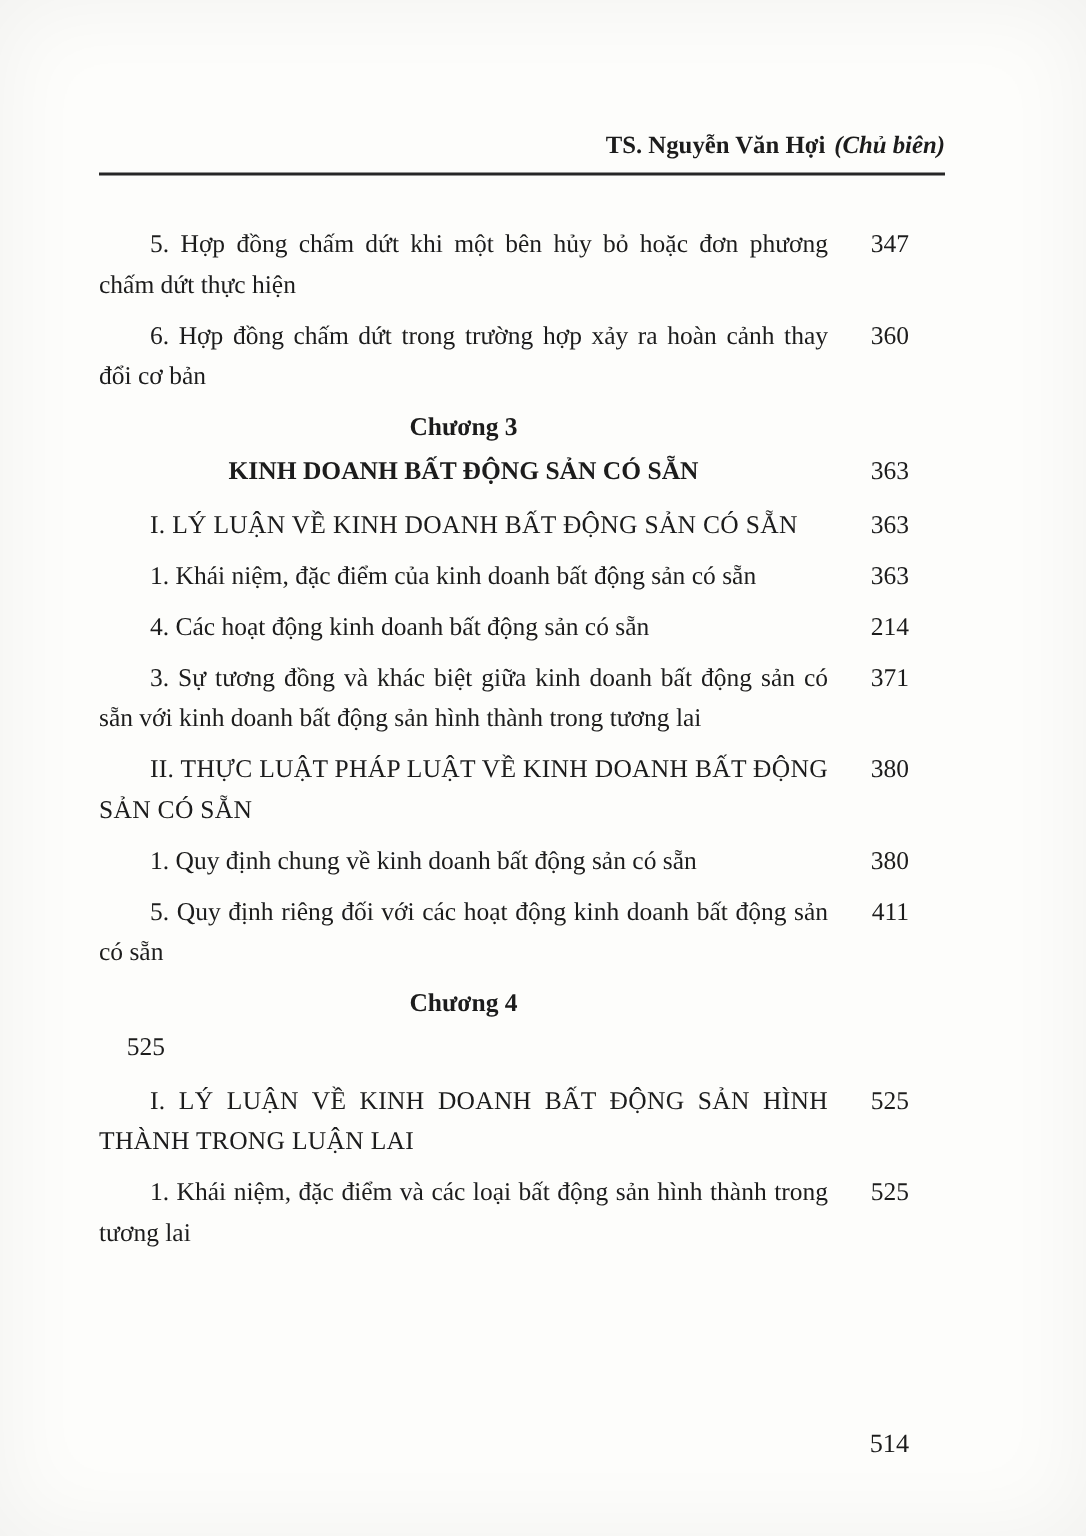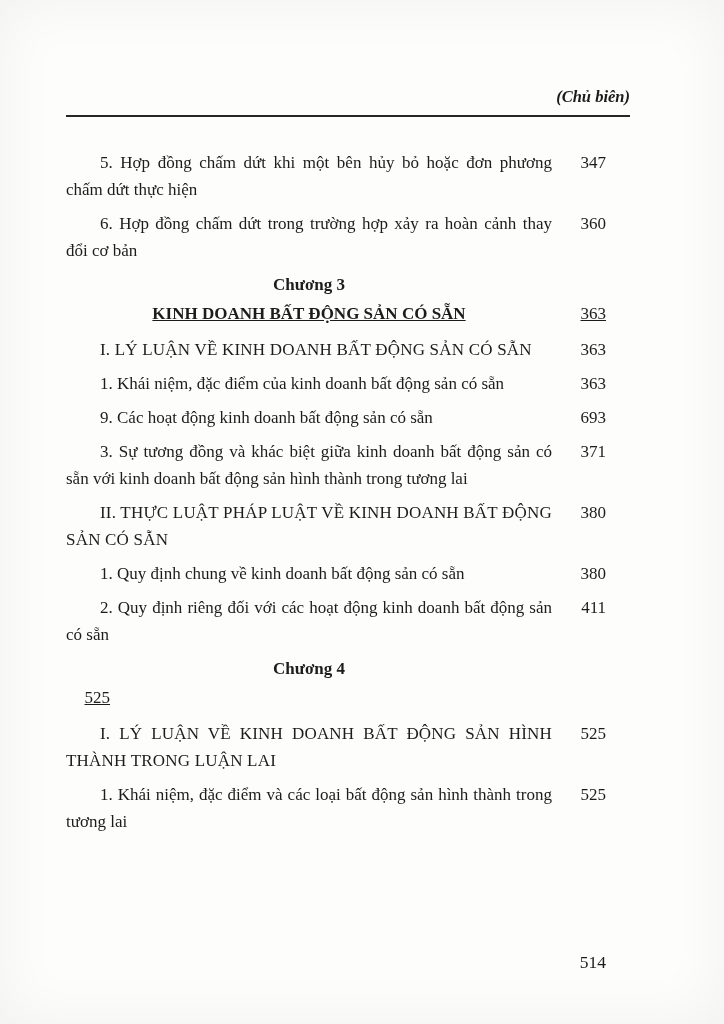--- a/index.html
+++ b/index.html
@@ -53,35 +53,36 @@
   }
   .section-entry .text { letter-spacing: 0.2px; }
   .chapter-label { margin-top: 5px; margin-bottom: 2px; }
   .chapter-label .text,
   .chapter-title .text {
     text-align: center;
     text-indent: 0;
     font-weight: 700;
     white-space: pre-line;
   }
-  .chapter-title { margin-bottom: 9px; text-decoration: underline; }
+  .chapter-title { margin-bottom: 9px; }
   
   .folio {
     position: absolute;
     right: 118px;
     bottom: 48px;
     font-size: 17.5px;
   }
 </style>
 </head>
 <body>
 
 <div class="page">
 
   <div class="header">
+    <span class="author">TS. Nguyễn Văn Hợi</span>
     <span class="role">(Chủ biên)</span>
   </div>
   <div class="rule"></div>
 
   <div class="toc">
 
     <div class="entry item-entry">
       <span class="text">5. Hợp đồng chấm dứt khi một bên hủy bỏ hoặc đơn phương chấm dứt thực hiện</span>
       <span class="pagenum">347</span>
     </div>
@@ -105,41 +106,41 @@
       <span class="text">I. LÝ LUẬN VỀ KINH DOANH BẤT ĐỘNG SẢN CÓ SẴN</span>
       <span class="pagenum">363</span>
     </div>
 
     <div class="entry item-entry">
       <span class="text">1. Khái niệm, đặc điểm của kinh doanh bất động sản có sẵn</span>
       <span class="pagenum">363</span>
     </div>
 
     <div class="entry item-entry">
-      <span class="text">9. Các hoạt động kinh doanh bất động sản có sẵn</span>
-      <span class="pagenum">693</span>
+      <span class="text">4. Các hoạt động kinh doanh bất động sản có sẵn</span>
+      <span class="pagenum">214</span>
     </div>
 
     <div class="entry item-entry">
       <span class="text">3. Sự tương đồng và khác biệt giữa kinh doanh bất động sản có sẵn với kinh doanh bất động sản hình thành trong tương lai</span>
       <span class="pagenum">371</span>
     </div>
 
     <div class="entry section-entry">
       <span class="text">II. THỰC LUẬT PHÁP LUẬT VỀ KINH DOANH BẤT ĐỘNG SẢN CÓ SẴN</span>
       <span class="pagenum">380</span>
     </div>
 
     <div class="entry item-entry">
       <span class="text">1. Quy định chung về kinh doanh bất động sản có sẵn</span>
       <span class="pagenum">380</span>
     </div>
 
     <div class="entry item-entry">
-      <span class="text">2. Quy định riêng đối với các hoạt động kinh doanh bất động sản có sẵn</span>
+      <span class="text">5. Quy định riêng đối với các hoạt động kinh doanh bất động sản có sẵn</span>
       <span class="pagenum">411</span>
     </div>
 
     <div class="entry chapter-label">
       <span class="text">Chương 4</span>
       <span class="pagenum"></span>
     </div>
 
     <div class="entry chapter-title">
       <span class="pagenum">525</span>

